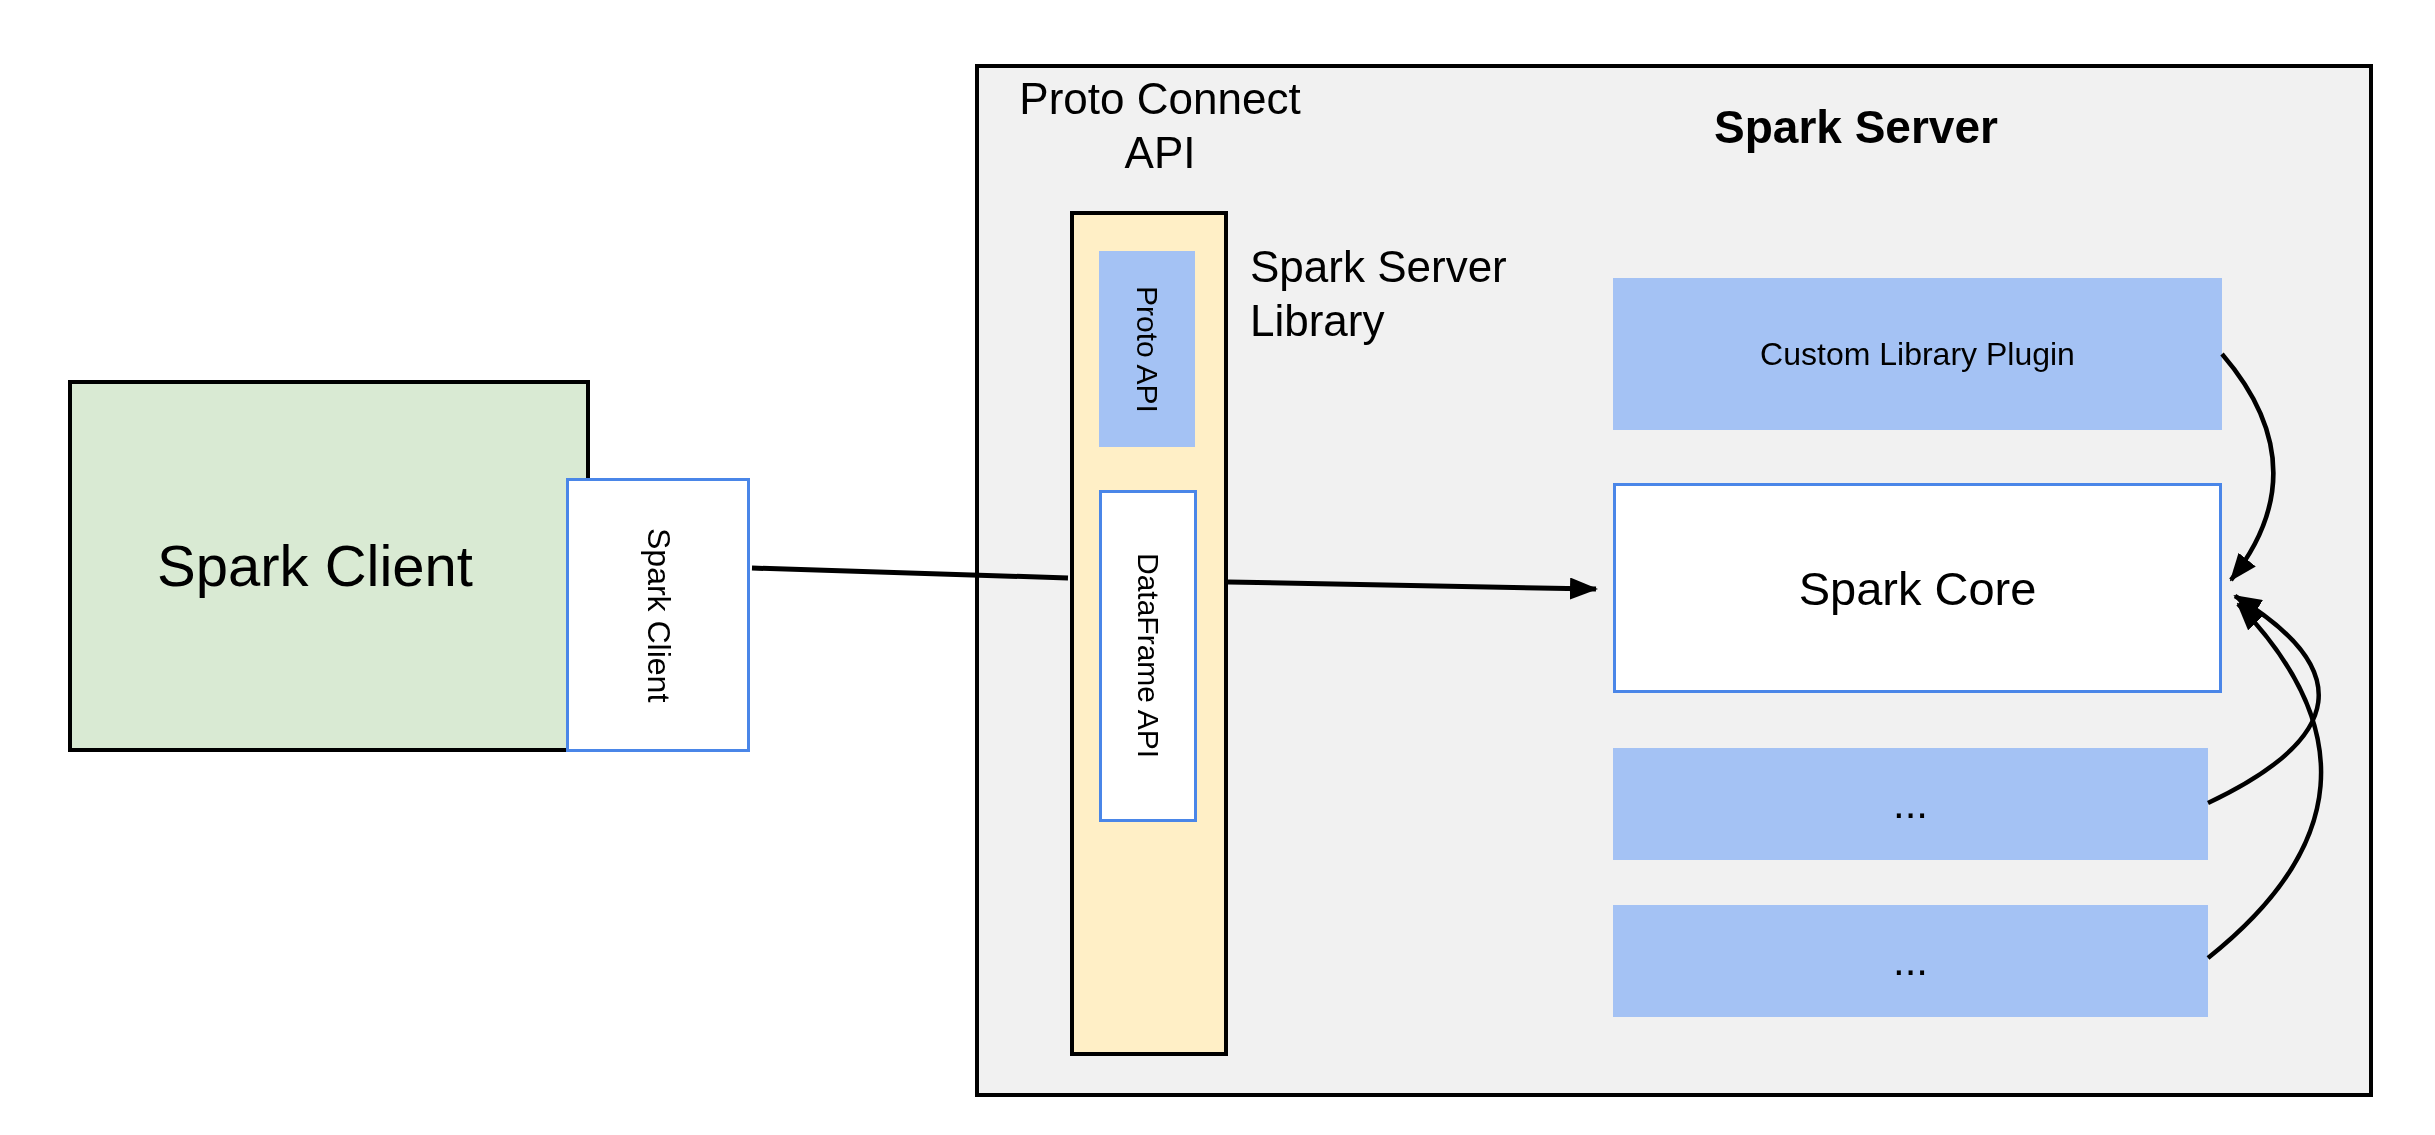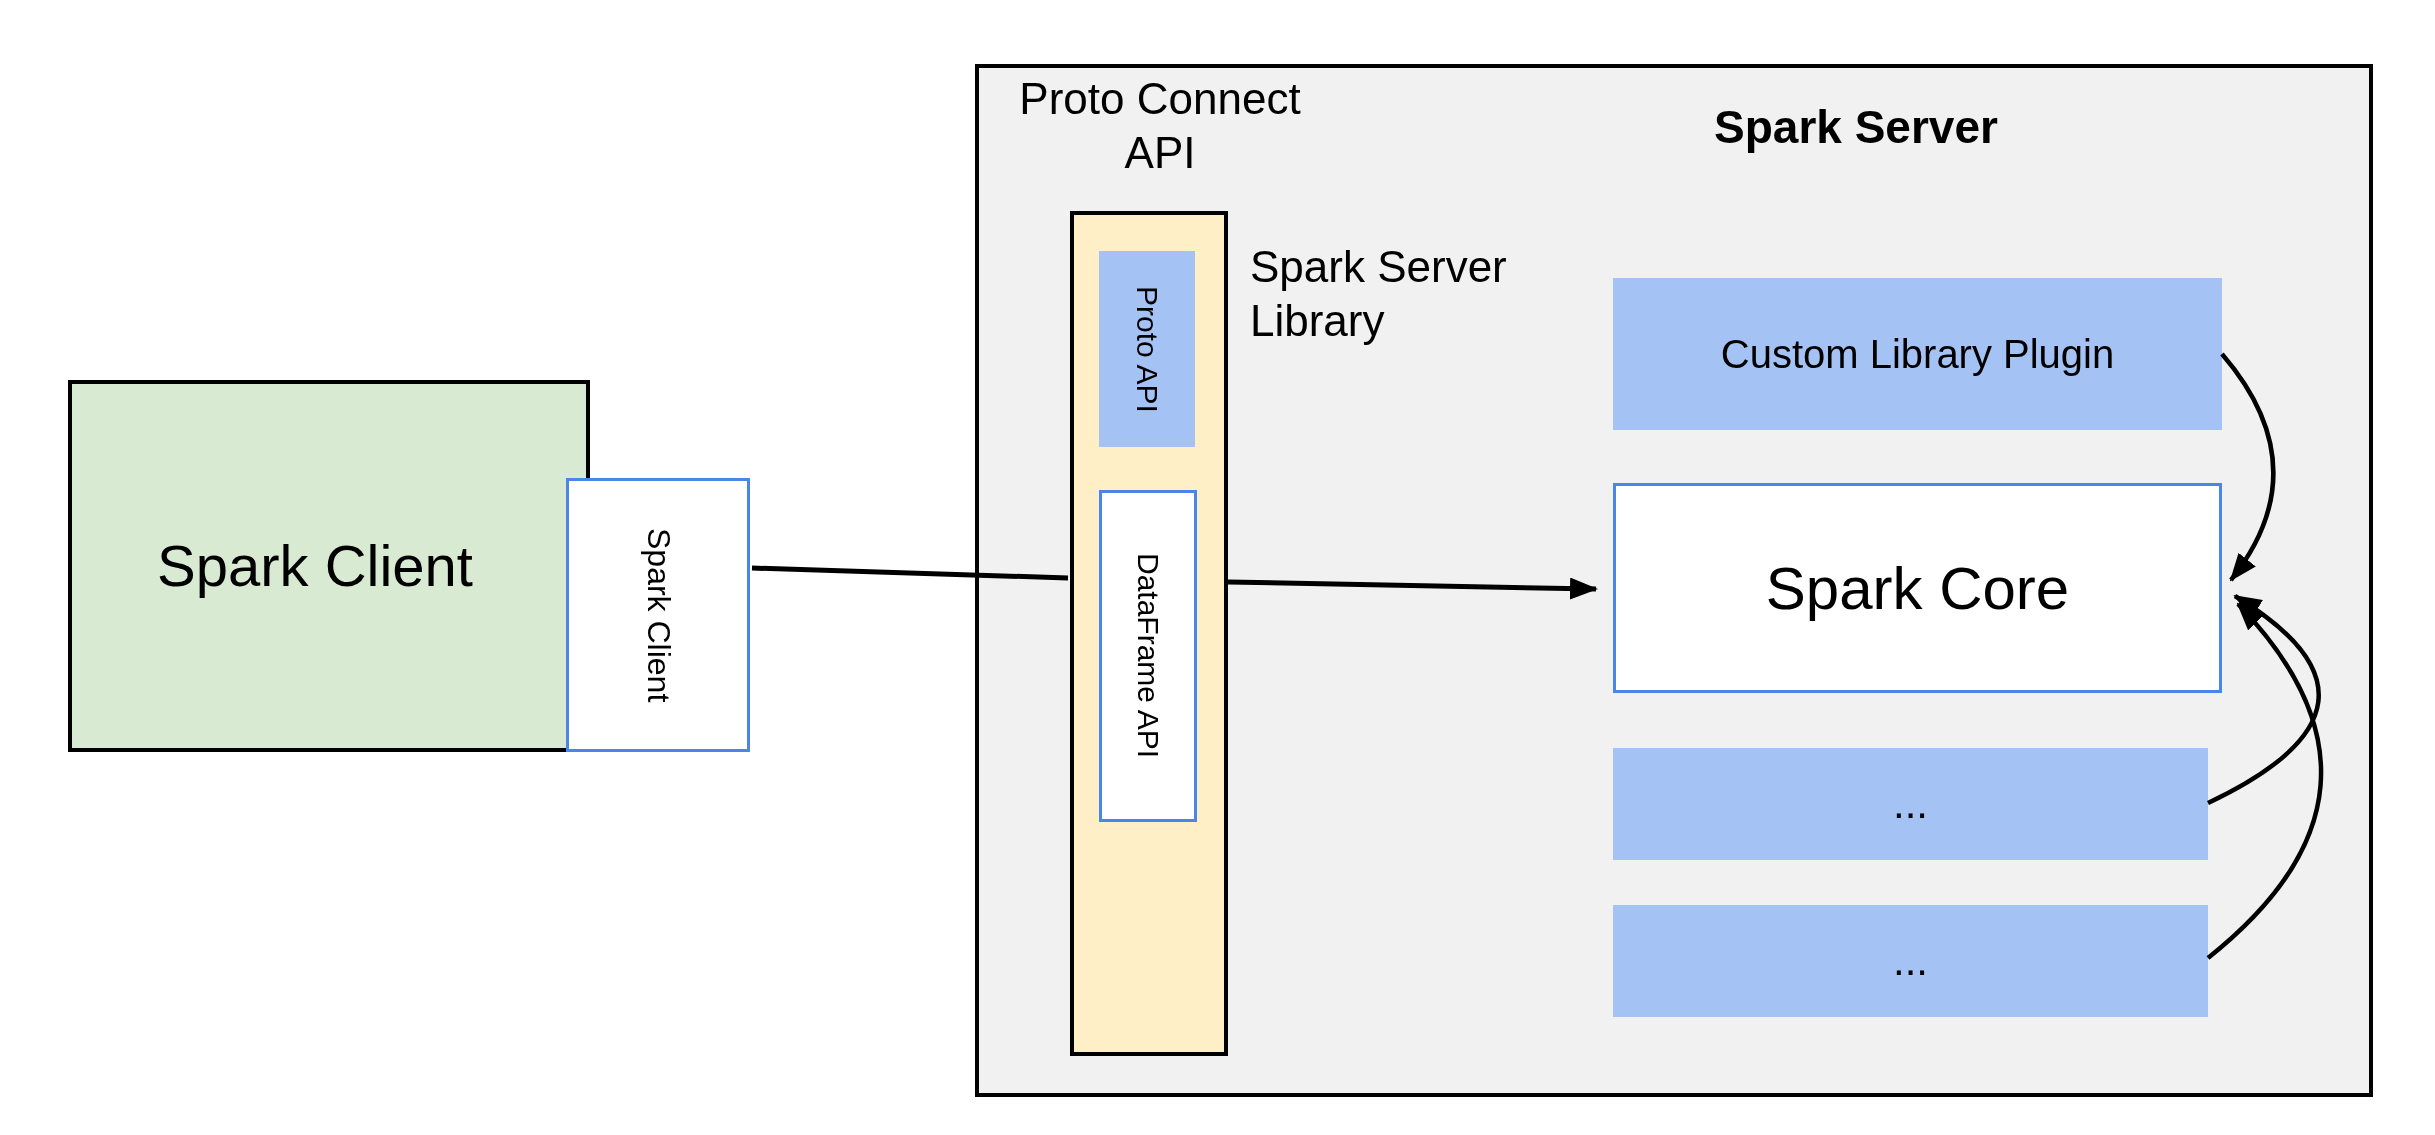--- a/index.html
+++ b/index.html
@@ -52,25 +52,25 @@
   .connect-api-title{left:1000px;top:72px;width:320px;text-align:center;
     font-size:44px;line-height:54px;z-index:3;}
   .library-label{left:1250px;top:240px;width:320px;text-align:left;
     font-size:44px;line-height:54px;z-index:3;}
   .spark-server-title{left:1656px;top:101px;width:400px;text-align:center;
     font-weight:bold;font-size:46px;line-height:52px;z-index:3;}
 
   
   .plugin-box{left:1613px;top:278px;width:609px;height:152px;
     background:var(--blue-fill);display:flex;align-items:center;justify-content:center;
-    font-size:40px;z-index:3;}
+    font-size:32px;z-index:3;}
   .core-box{left:1613px;top:483px;width:609px;height:210px;
     background:#fff;border:3px solid var(--blue-border);
     display:flex;align-items:center;justify-content:center;
-    font-size:60px;z-index:3;}
+    font-size:47px;z-index:3;}
   .dots-box{left:1613px;width:595px;height:112px;
     background:var(--blue-fill);display:flex;align-items:center;justify-content:center;
     font-size:42px;z-index:3;}
   .dots-box.first{top:748px;}
   .dots-box.second{top:905px;}
 
   .arrow-layer{left:0;top:0;width:2435px;height:1135px;z-index:5;pointer-events:none;}
 
   .line-span{display:block;}
 </style>

